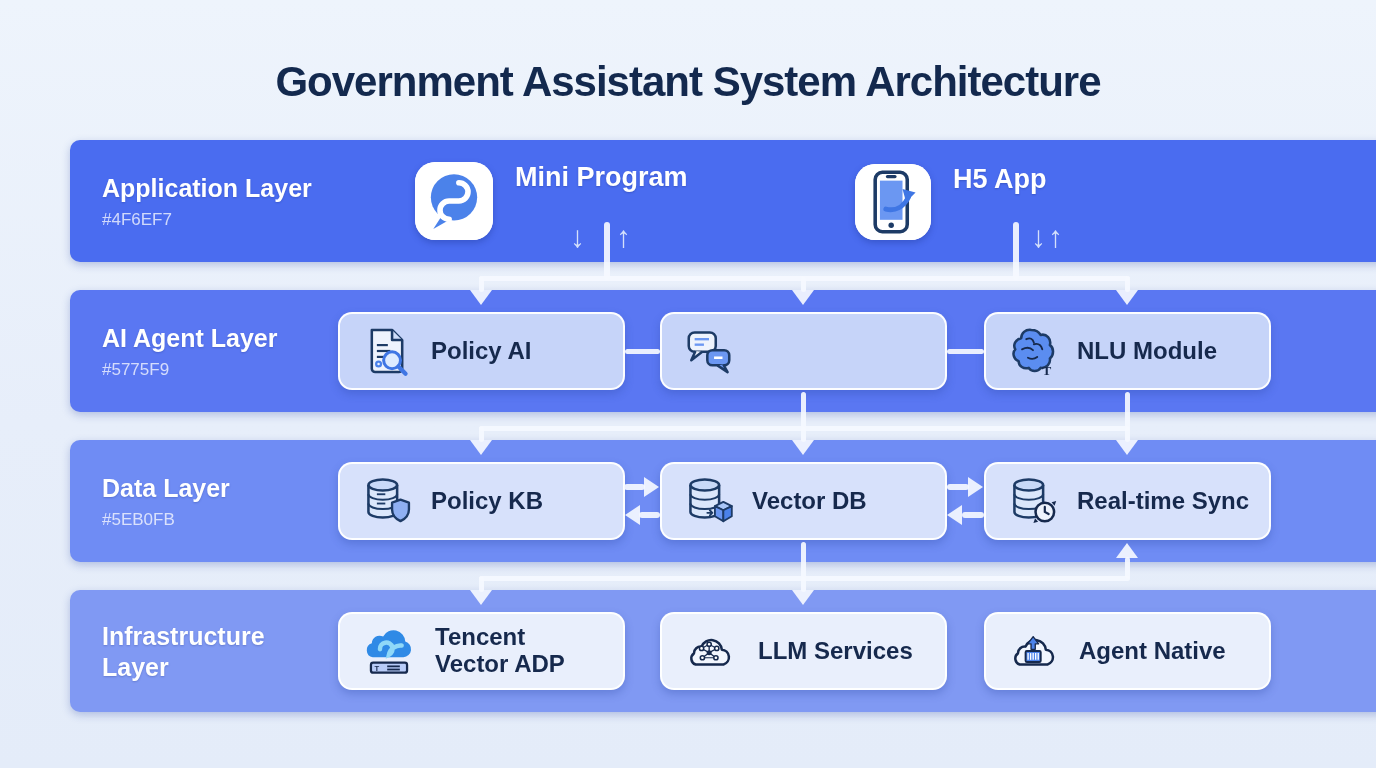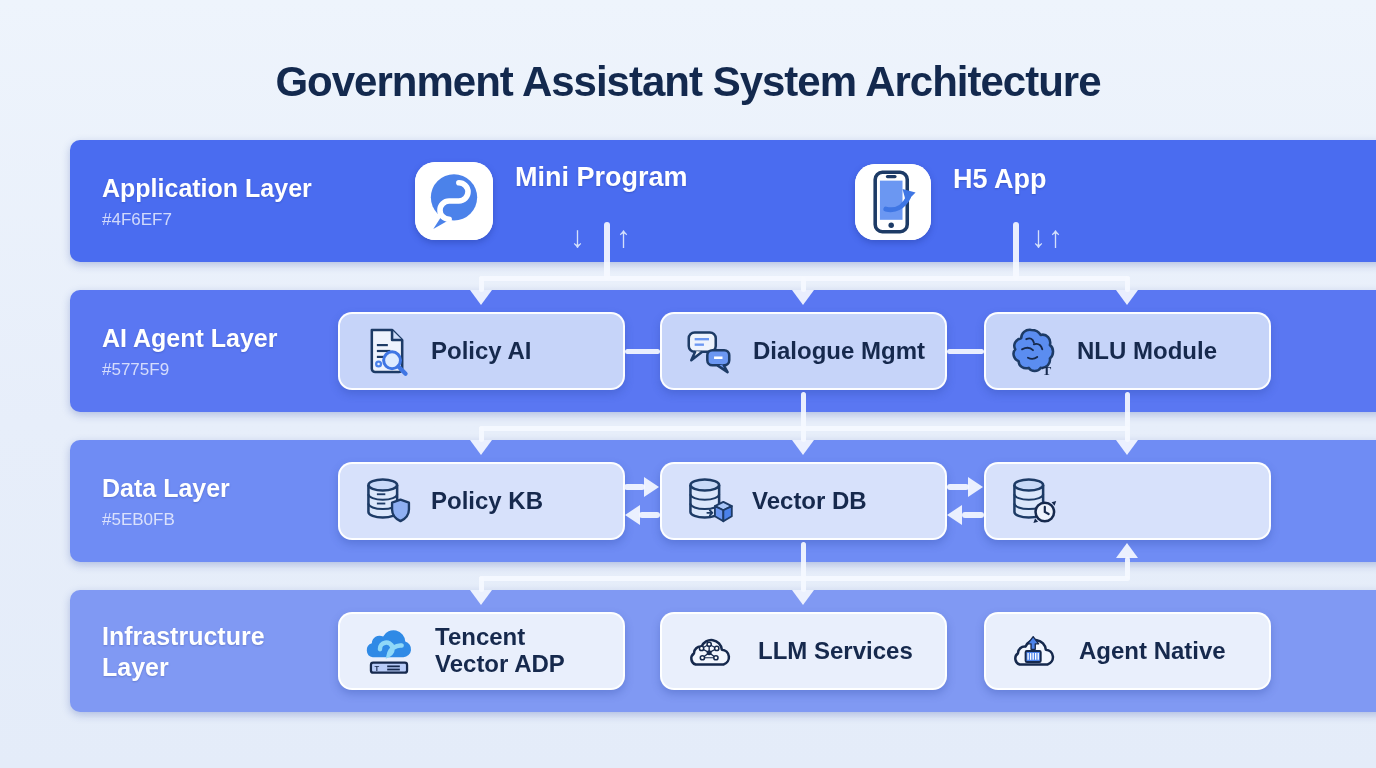--- a/index.html
+++ b/index.html
@@ -137,21 +137,20 @@
       <svg width="54" height="54" viewBox="0 0 64 64">
         <rect x="8" y="10" width="32" height="23" rx="7" fill="#eef3fd" stroke="#1d3b66" stroke-width="3"></rect>
         <path d="M16 32 L11 43 L24 33" fill="#eef3fd" stroke="#1d3b66" stroke-width="3" stroke-linejoin="round"></path>
         <line x1="15" y1="18" x2="32" y2="18" stroke="#6b97f2" stroke-width="2.8"></line>
         <line x1="15" y1="24.5" x2="26" y2="24.5" stroke="#6b97f2" stroke-width="2.8"></line>
         <rect x="30" y="31" width="26" height="18" rx="6" fill="#6b97f2" stroke="#1d3b66" stroke-width="3"></rect>
         <path d="M49 48 L54 57 L42 49" fill="#6b97f2" stroke="#1d3b66" stroke-width="3" stroke-linejoin="round"></path>
         <line x1="38" y1="40" x2="48" y2="40" stroke="#ffffff" stroke-width="3"></line>
       </svg>
     </span>
-    <span class="card-label">Dialogue Mgmt</span>
   </div>
 
   <div class="card card-r2" style="left:984px; top:312px;">
     <span class="icon">
       <svg width="54" height="54" viewBox="0 0 64 64">
         <path d="M30 7 C23 6 18 11 18 17 C11 18 8 25 11 30 C7 34 9 42 15 44 C15 50 21 54 27 52 C30 57 38 57 41 52 C48 53 53 47 52 41 C57 37 57 28 52 25 C54 18 48 11 41 13 C38 7 33 7 30 7 Z" fill="#5b8df0" stroke="#1d3b66" stroke-width="3" stroke-linejoin="round"></path>
         <path d="M24 18 q7 -3 9 4" fill="none" stroke="#16294d" stroke-width="2.2" stroke-linecap="round"></path>
         <path d="M19 30 q8 -4 13 1" fill="none" stroke="#16294d" stroke-width="2.2" stroke-linecap="round"></path>
         <path d="M33 24 q8 -2 10 6" fill="none" stroke="#16294d" stroke-width="2.2" stroke-linecap="round"></path>
         <path d="M26 40 q6 3 11 -1" fill="none" stroke="#16294d" stroke-width="2.2" stroke-linecap="round"></path>
@@ -198,20 +197,21 @@
         <path d="M10 13 v32 c0 3.6 7.6 6.5 17 6.5 s17 -2.9 17 -6.5 v-32" fill="#dbe7fb" stroke="#1d3b66" stroke-width="3"></path>
         <ellipse cx="27" cy="13" rx="17" ry="6.5" fill="#c8d9f8" stroke="#1d3b66" stroke-width="3"></ellipse>
         <path d="M10 24 c0 3.6 7.6 6.5 17 6.5 s17 -2.9 17 -6.5" fill="none" stroke="#1d3b66" stroke-width="2.5"></path>
         <path d="M10 35 c0 3.6 7.6 6.5 17 6.5 s17 -2.9 17 -6.5" fill="none" stroke="#1d3b66" stroke-width="2.5"></path>
         <circle cx="46" cy="45" r="11" fill="#eef3fd" stroke="#16294d" stroke-width="3"></circle>
         <path d="M46 39 v6 l4.5 2.5" fill="none" stroke="#16294d" stroke-width="2.6" stroke-linecap="round"></path>
         <polygon points="54,33.5 59.5,32 57.5,37.5" fill="#16294d"></polygon>
         <polygon points="38,56.5 32.5,58 34.5,52.5" fill="#16294d"></polygon>
       </svg>
     </span>
+    <span class="card-label">Real-time Sync</span>
   </div>
 
   <div class="card card-r4" style="left:338px; top:612px;">
     <span class="icon">
       <svg width="58" height="56" viewBox="0 0 64 62">
         <path d="M14 38 h34 a9 9 0 0 0 2 -17.6 A13 13 0 0 0 25.5 15 A8.5 8.5 0 0 0 13 22.5 a8 8 0 0 0 1 15.5 z" fill="#2f8ae6"></path>
         <path d="M22 29 a7 7 0 1 1 10 6 a13 13 0 0 1 14 -10" stroke="#8fd8f8" stroke-width="5" fill="none" stroke-linecap="round"></path>
         <rect x="12" y="44" width="40" height="11" rx="2.5" fill="#b8ccf8" stroke="#16294d" stroke-width="2.5"></rect>
         <text x="16" y="52.8" font-size="8.5" font-weight="bold" fill="#16294d">T</text>
         <line x1="30" y1="48" x2="44" y2="48" stroke="#16294d" stroke-width="2"></line>

